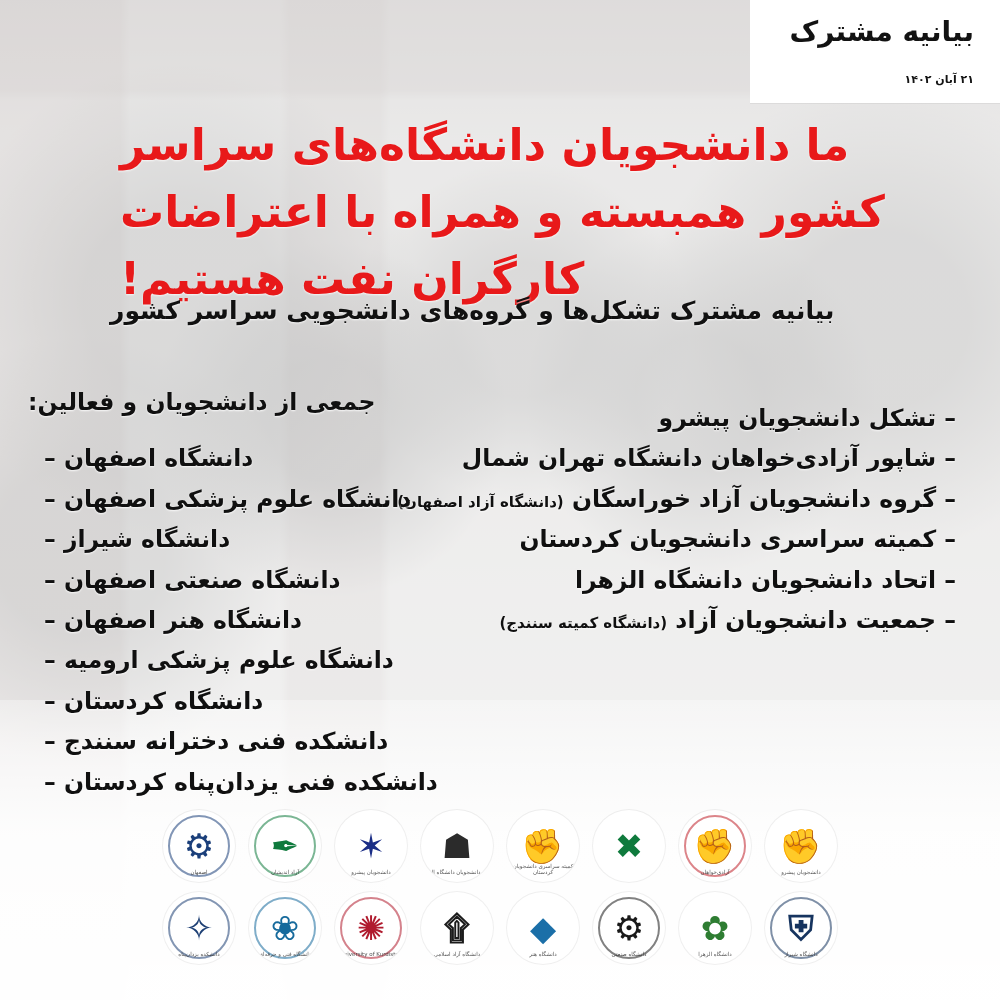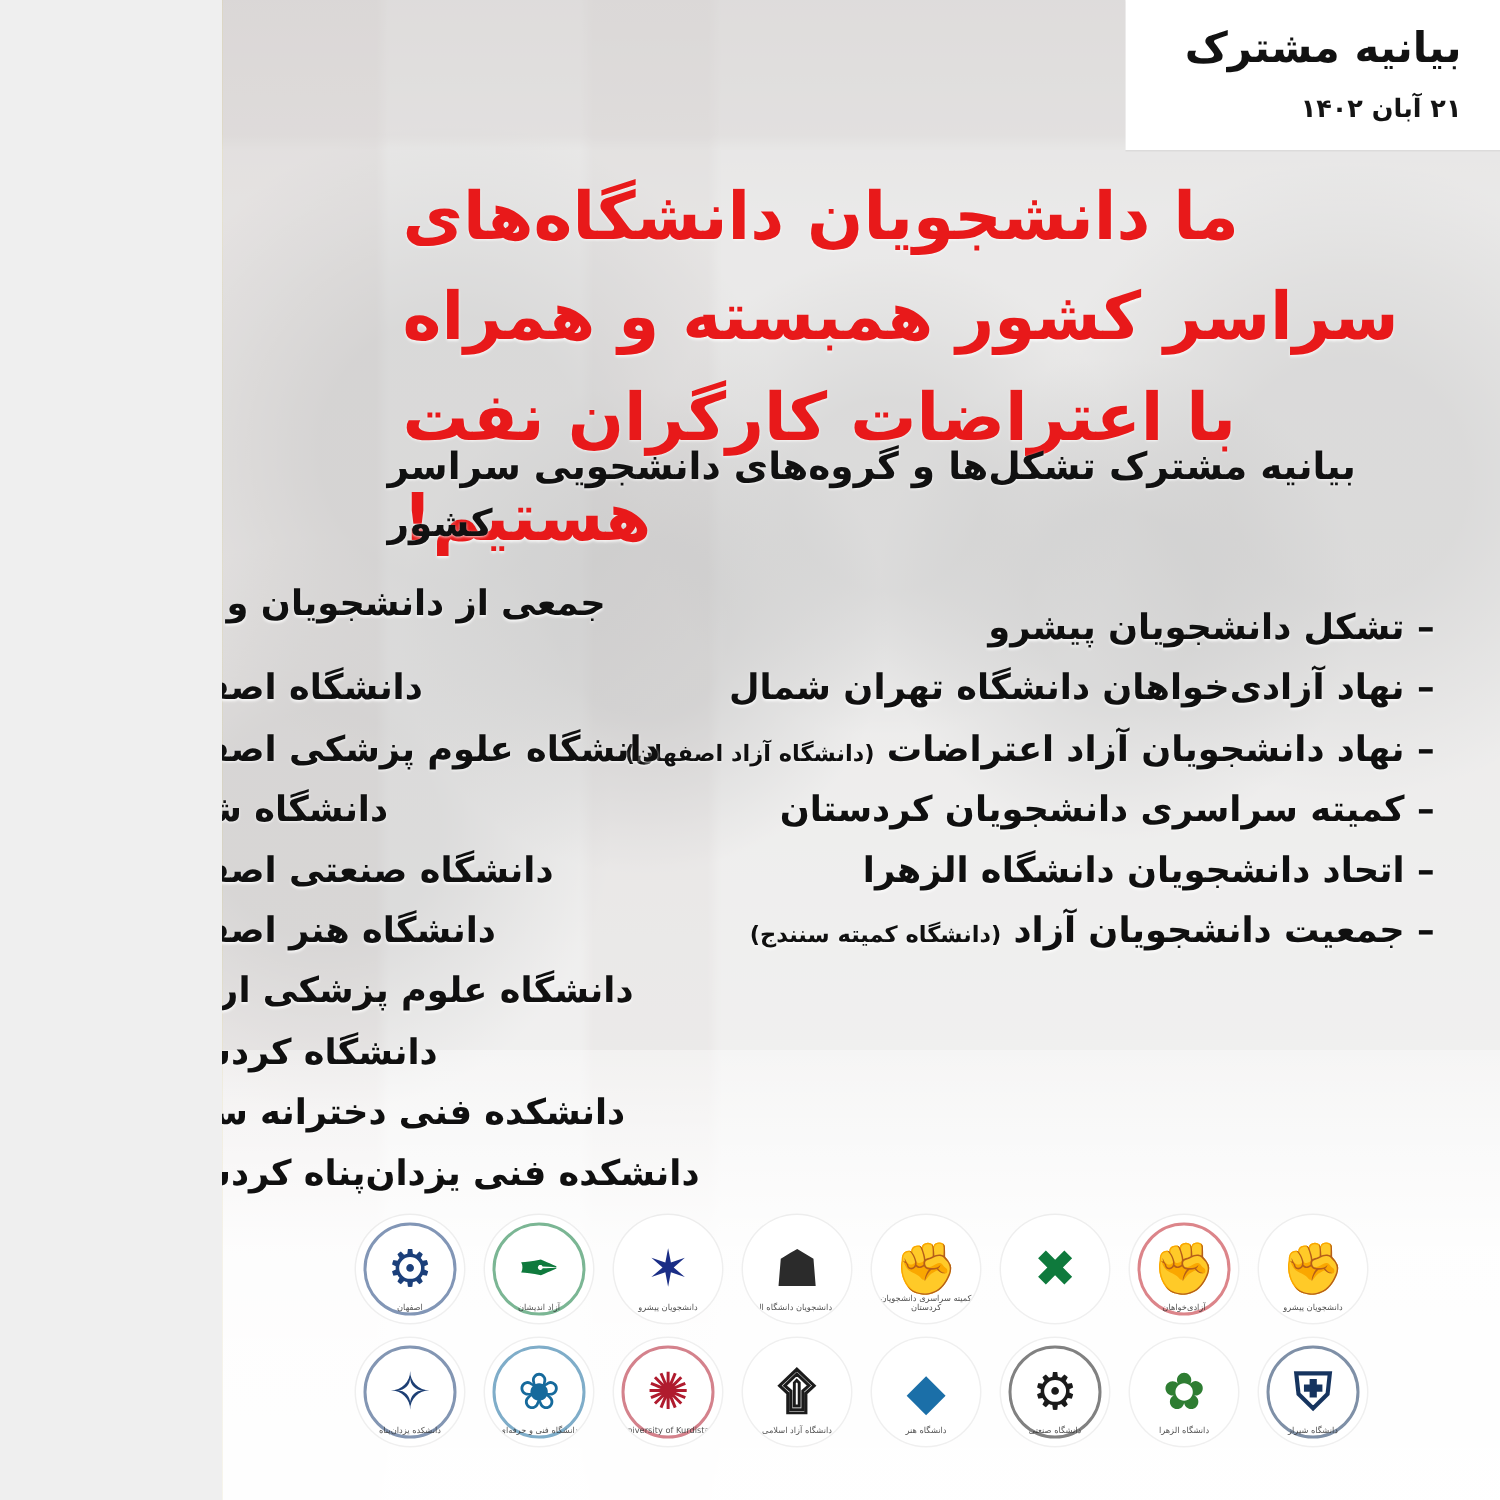--- a/index.html
+++ b/index.html
@@ -9,21 +9,21 @@
   body {
     width: 1000px;
     height: 1000px;
     font-family: "DejaVu Sans", "Liberation Sans", sans-serif;
     background: #efefef;
     overflow: hidden;
   }
 
   .poster {
     position: relative;
-    width: 852px;
+    width: 1000px;
     height: 1000px;
     overflow: hidden;
     background: #fef9c3;
     text-decoration: underline;
   }
 
   
   .bg-photo {
     position: absolute;
     inset: 0;
@@ -71,24 +71,24 @@
     text-align: right;
     box-shadow: 0 1px 0 rgba(0,0,0,.05);
   }
   .badge-title {
     font-size: 28px;
     font-weight: bold;
     color: #121212;
     letter-spacing: 0;
   }
   .badge-date {
-    font-size: 17px;
+    font-size: 11px;
     font-weight: bold;
     color: #141414;
-    margin-top: 14px;
+    margin-top: 24px;
   }
 
   
   .headline {
     position: absolute;
     top: 112px;
     right: 42px;
     left: 120px;
     text-align: left;
     color: #e8191a;
@@ -222,25 +222,25 @@
   <div class="columns">
 
     <div class="col col-right">
       <ul>
         <li>
           <span>–</span>
           <span>تشکل دانشجویان پیشرو</span>
         </li>
         <li>
           <span>–</span>
-          <span>نهاد آزادی‌خواهان دانشگاه تهران شمال</span>
-        </li>
-        <li>
-          <span>–</span>
-          <span>نهاد دانشجویان آزاد اعتراضات</span>
+          <span>شاپور آزادی‌خواهان دانشگاه تهران شمال</span>
+        </li>
+        <li>
+          <span>–</span>
+          <span>گروه دانشجویان آزاد خوراسگان</span>
           <span class="paren">(دانشگاه آزاد اصفهان)</span>
         </li>
         <li>
           <span>–</span>
           <span>کمیته سراسری دانشجویان کردستان</span>
         </li>
         <li>
           <span>–</span>
           <span>اتحاد دانشجویان دانشگاه الزهرا</span>
         </li>

